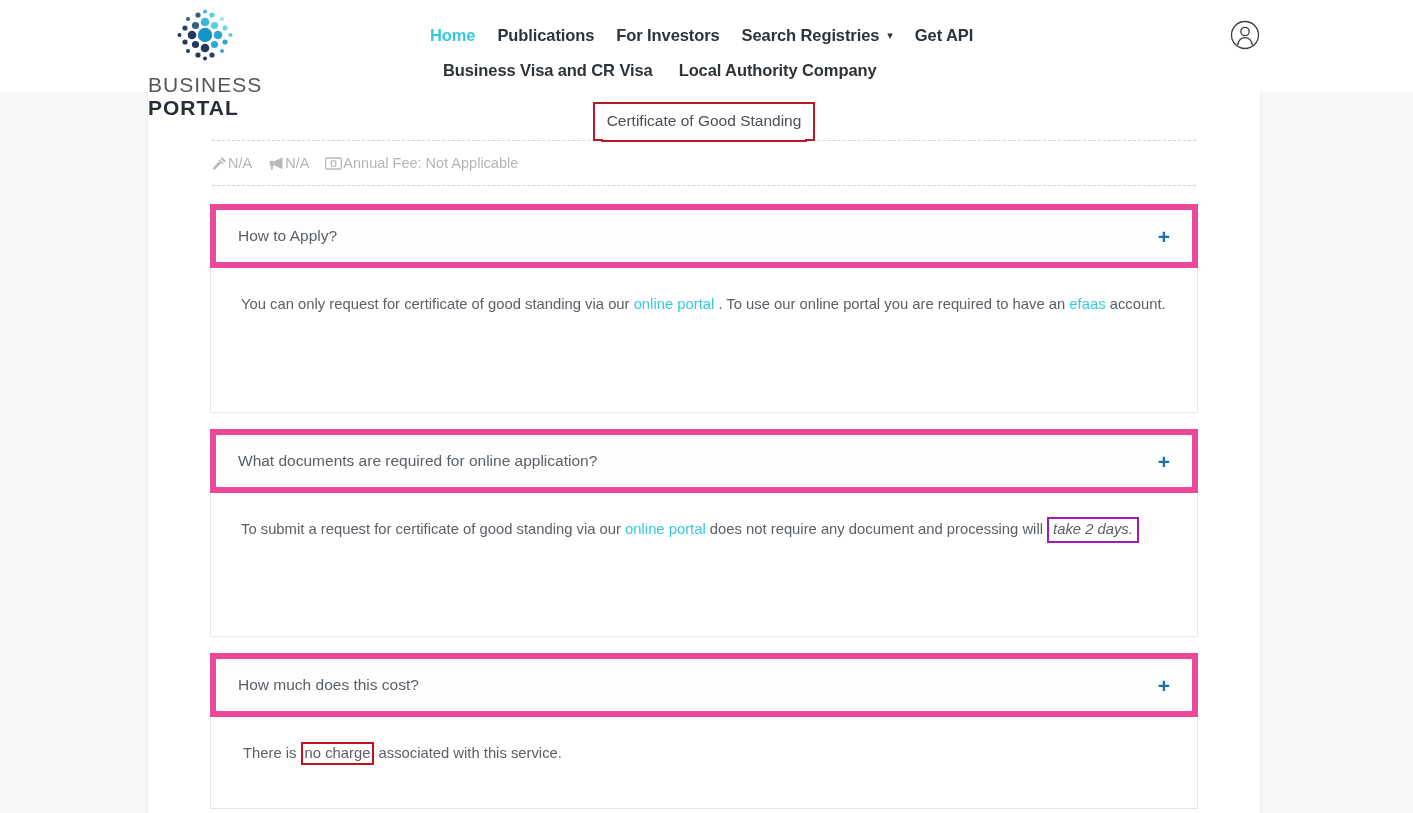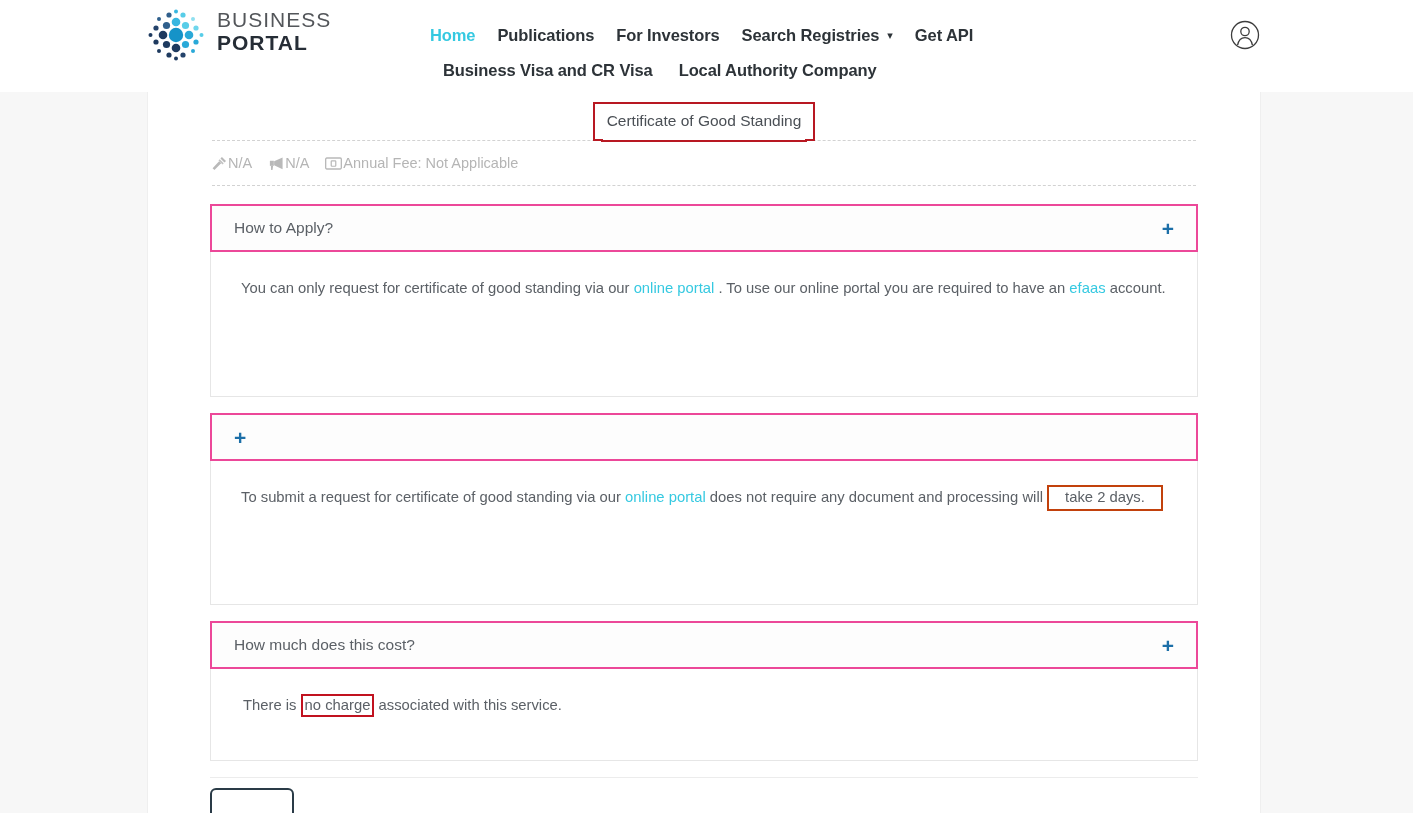--- a/index.html
+++ b/index.html
@@ -23,21 +23,21 @@
     left: 0; top: 0;
     width: 1413px; height: 92px;
     background: #ffffff;
     z-index: 20;
   }
 
   
   #logo {
     position: absolute;
     left: 148px; top: 9px;
-    display: flex; align-items: flex-start; gap: 13px;
+    display: flex; align-items: center; gap: 13px; flex-direction: column;
   }
   #logo-mark { width: 56px; height: 52px; display:block; }
   #logo-words { line-height: 1.0; }
   .logo-line1 {
     font-size: 21px; letter-spacing: 1.0px;
     color: #53565a; font-weight: 400;
     font-family: "Liberation Sans", sans-serif;
   }
   .logo-line2 {
     font-size: 21px; letter-spacing: 1.0px;
@@ -131,23 +131,23 @@
   .meta-item { display: flex; align-items: center; gap: 1px; white-space: nowrap; }
   .meta-icon { display:inline-flex; align-items:center; }
 
   
   #accordions {
     padding: 18px 62px 0 62px;
   }
   .acc { margin-bottom: 16px; }
   .acc-head {
     display: flex; align-items: center; justify-content: space-between;
-    height: 48px;
+    height: 64px;
     padding: 0 22px;
-    border: 2px solid #ec4899;
+    border: 6px solid #ec4899;
     background: #fdfdfd;
     cursor: pointer;
   }
   .acc-title {
     font-size: 15.5px;
     color: #5b6066;
   }
   .acc-plus {
     color: #1c6fa8;
     font-size: 21px;
@@ -174,24 +174,25 @@
     padding: 8px 8px 10px 8px;
     margin-top: 40px;
   }
   .anno-inline {
     border: 2px solid #c1121f;
     padding: 1px 2px;
     display: inline-block;
     line-height: 1.15;
   }
   .anno-block {
-    border: 2px solid #c2410c;
-    padding: 2px 16px;
+    border: 2px solid #a21caf;
+    padding: 2px 4px;
     display: inline-block;
     line-height: 1.2;
+    font-style: italic;
   }
 
   
   #bottom-btn-wrap { padding: 10px 62px 0 62px; }
   #bottom-btn {
     display: inline-block;
     border: 2px solid #2a3b47;
     border-radius: 6px;
     width: 84px; height: 36px;
     background: #ffffff;
@@ -323,20 +324,21 @@
             <span class="acc-title">How to Apply?</span>
             <span class="acc-plus">+</span>
           </div>
           <div class="acc-body tall">
             <span>You can only request for certificate of good standing via our </span><a class="link">online portal</a><span> . To use our online portal you are required to have an </span><a class="link">efaas</a><span> account.</span>
           </div>
         </div>
 
         <div class="acc">
           <div class="acc-head">
+            <span class="acc-title">What documents are required for online application?</span>
             <span class="acc-plus">+</span>
           </div>
           <div class="acc-body mid">
             <span>To submit a request for certificate of good standing via our </span><a class="link">online portal</a><span> does not require any document and processing will </span><span class="anno-block">take 2 days.</span>
           </div>
         </div>
 
         <div class="acc">
           <div class="acc-head">
             <span class="acc-title">How much does this cost?</span>

